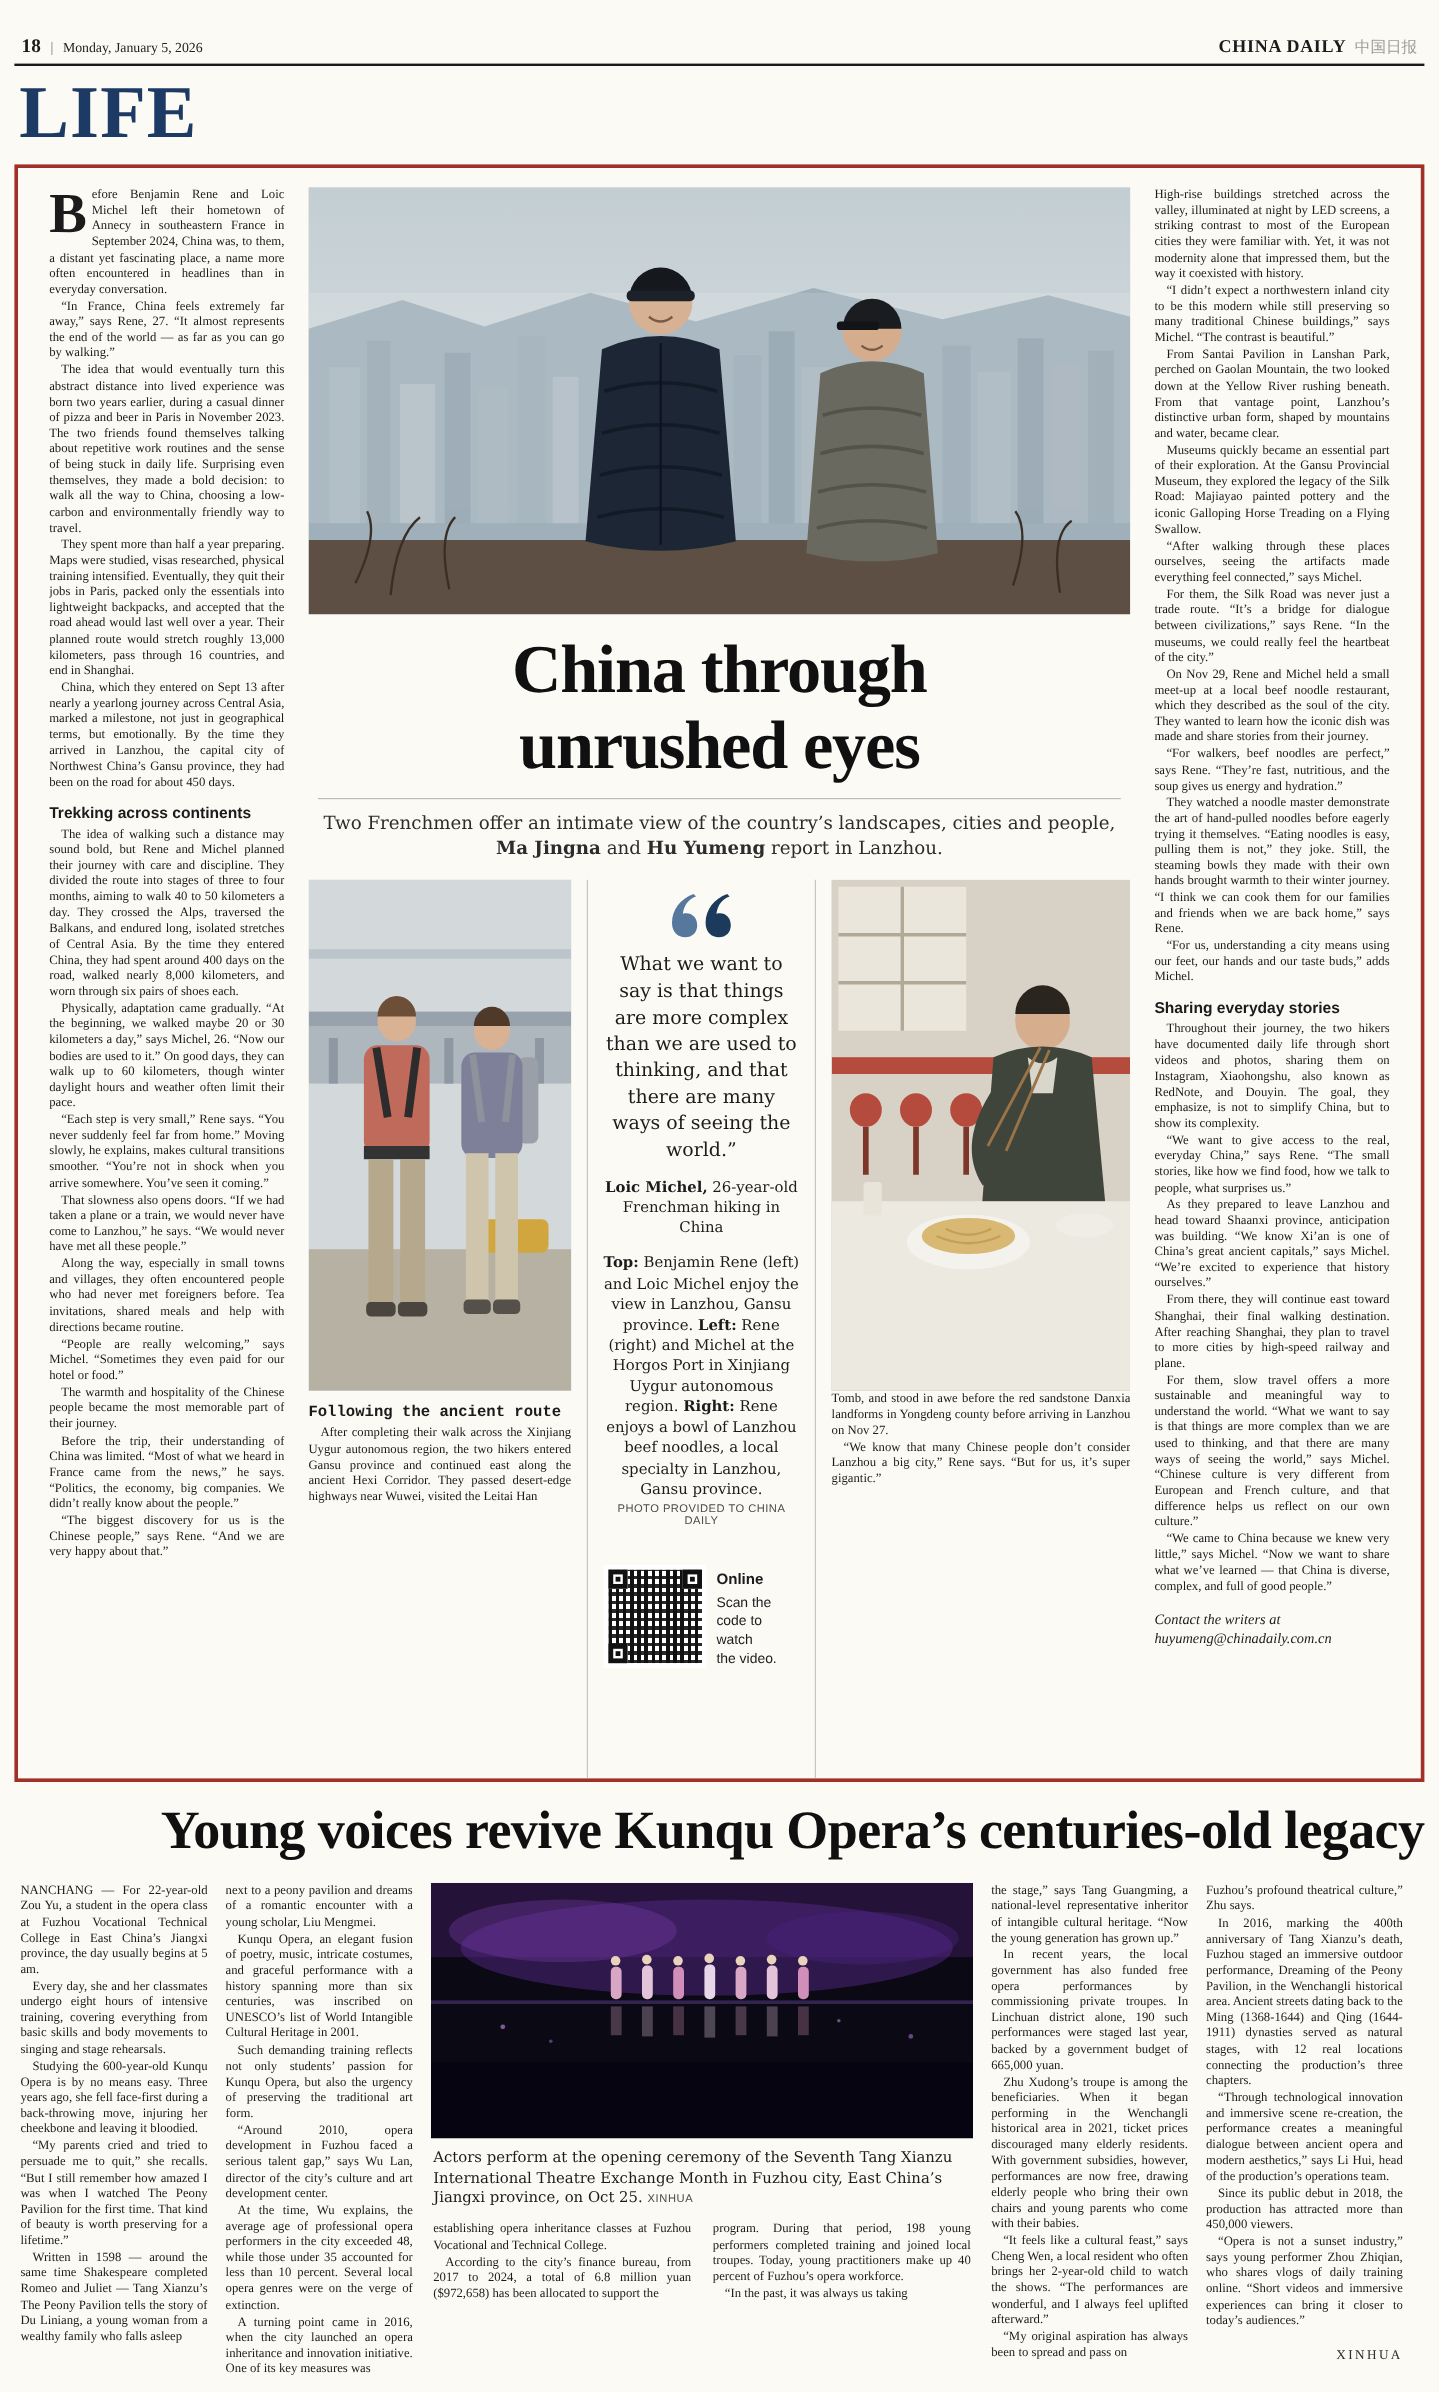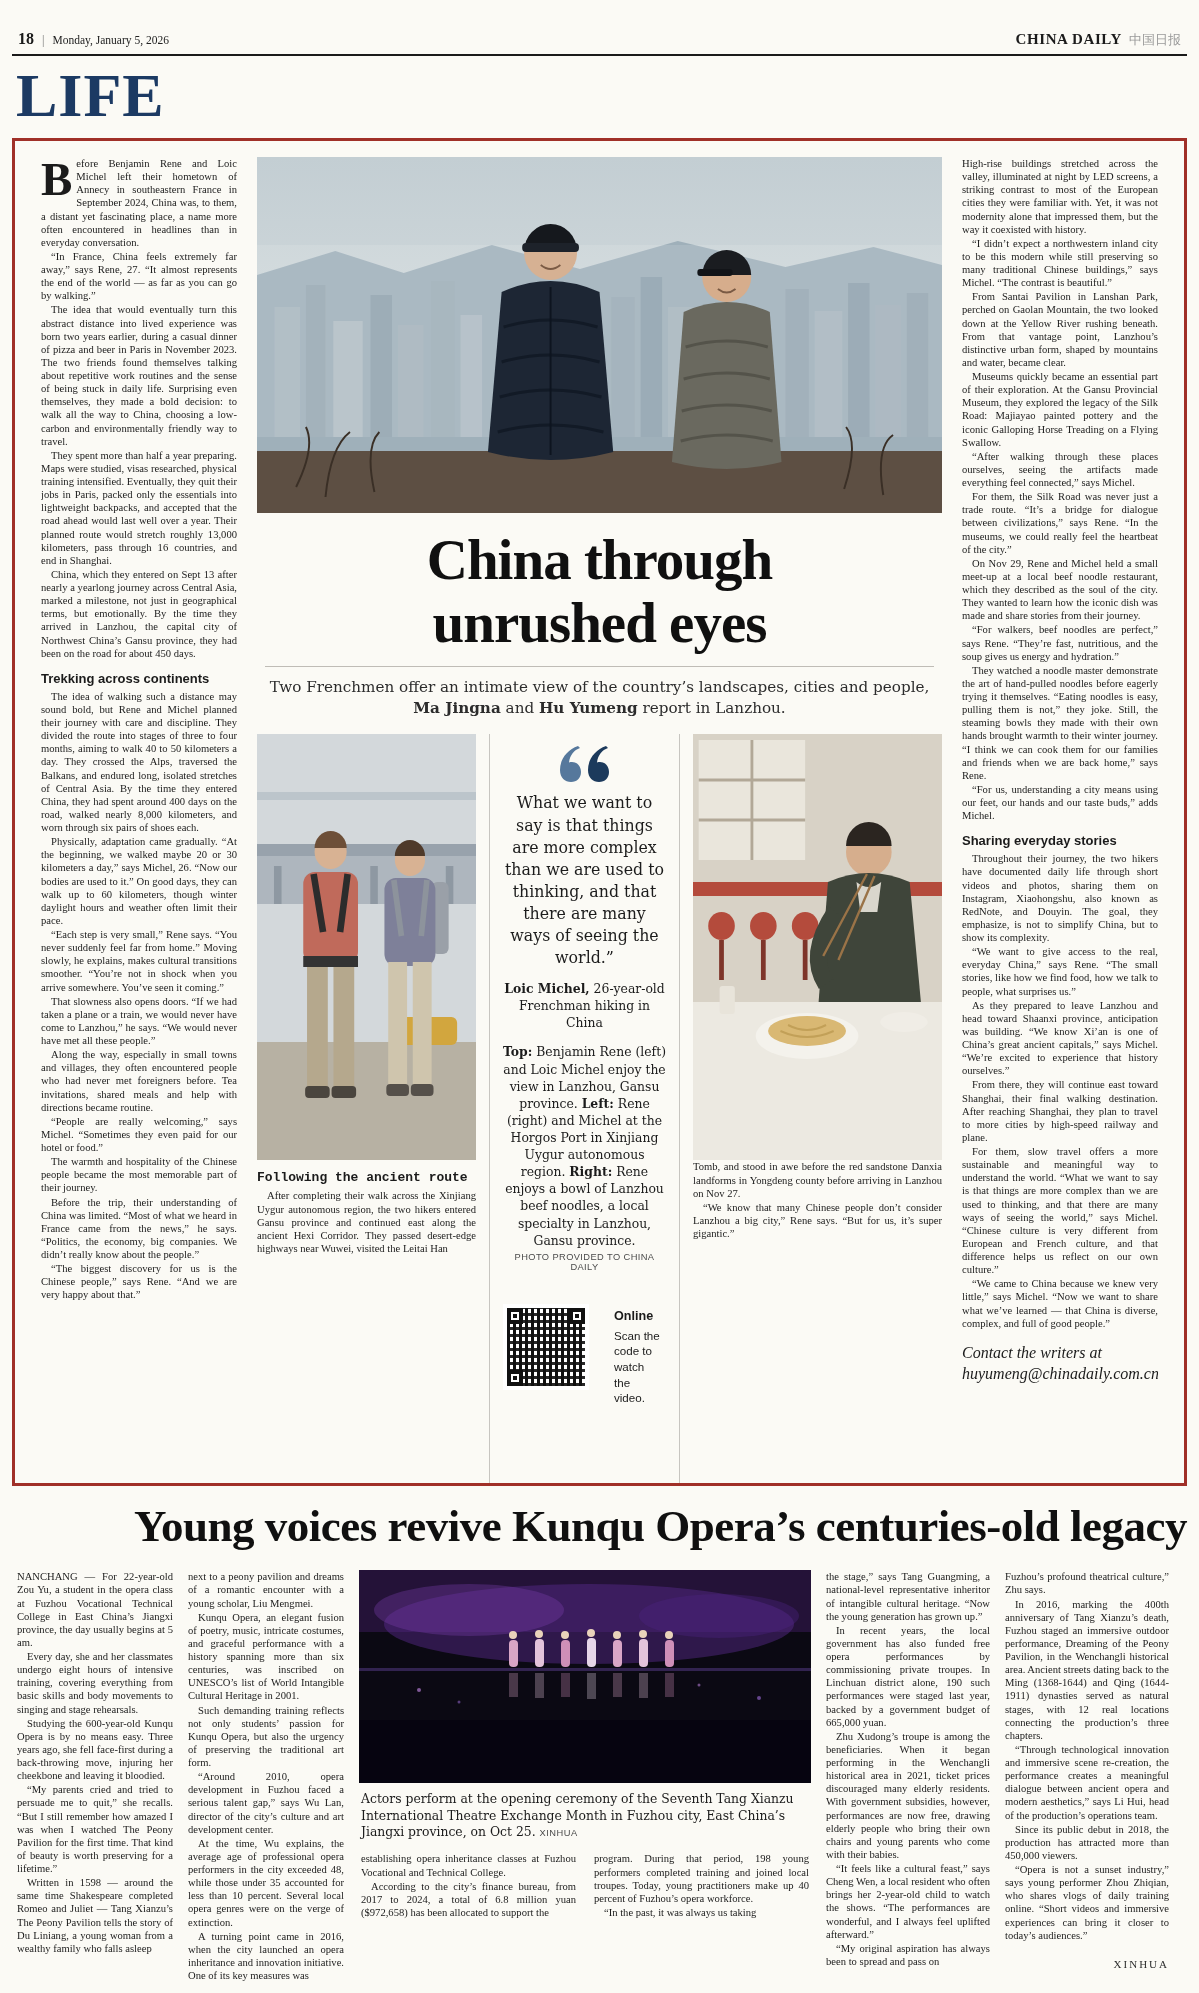--- a/index.html
+++ b/index.html
@@ -26,21 +26,21 @@
             padding:16px 26px 0;display:grid;grid-template-columns:196px 1fr 196px;
             column-gap:20px;overflow:hidden;}
   .col{overflow:hidden;}
   .bodytext p{font-size:10.6px;line-height:1.24;text-align:justify;margin:0 0 1px;
               text-indent:10px;}
   .bodytext p.nodent{text-indent:0;}
   .dropcap{float:left;font-weight:bold;font-size:47px;line-height:.82;
            padding:3px 4px 0 0;}
   .subhead{font-family:"Liberation Sans",sans-serif;font-weight:bold;font-size:13px;
            margin:11px 0 4px;}
-  .contact{font-style:italic;font-size:16px;line-height:1.35;margin-top:12px;}
+  .contact{font-style:italic;font-size:12px;line-height:1.35;margin-top:12px;}
 
   
   .center-col{display:flex;flex-direction:column;overflow:hidden;}
   .photo{overflow:hidden;background:#ccc;}
   .photo svg{display:block;width:100%;height:100%;}
   .photo-top{height:356px;}
   .headline{text-align:center;font-weight:bold;font-size:57px;line-height:1.1;
             letter-spacing:-1px;color:#101010;margin:16px 0 12px;}
   .deck-rule{border-top:1px solid #bfbcb6;margin:0 8px 10px;}
   .deck{text-align:center;font-family:"DejaVu Serif",serif;font-size:15.2px;
@@ -62,21 +62,21 @@
               text-align:center;color:#1c1c1c;}
   .quote-attr{text-align:center;font-family:"DejaVu Serif",serif;font-size:12.4px;
               line-height:1.35;margin-top:12px;}
   .quote-attr b{font-weight:bold;}
   .cap{text-align:center;font-family:"DejaVu Serif",serif;font-size:12.4px;
        line-height:1.38;margin-top:12px;}
   .cap b{font-weight:bold;}
   .cap-credit{text-align:center;font-family:"Liberation Sans",sans-serif;
               font-size:9.3px;color:#4b4b4b;letter-spacing:.4px;margin-top:3px;}
 
-  .online{display:flex;gap:29px;margin:36px 4px 0;align-items:flex-start;}
+  .online{display:flex;gap:12px;margin:36px 4px 0;align-items:flex-start;}
   .qr{width:78px;height:78px;background:
         repeating-linear-gradient(0deg,rgba(17,17,17,.9) 0 3px,transparent 3px 7px),
         repeating-linear-gradient(90deg,#111 0 3px,#fff 3px 6px);
       position:relative;flex:0 0 auto;outline:4px solid #fff;}
   .qr-f{position:absolute;width:16px;height:16px;background:#fff;
         border:4px solid #111;box-sizing:border-box;}
   .qr-f::after{content:"";position:absolute;left:2px;top:2px;width:4px;height:4px;background:#111;}
   .qr-f.tl{left:0;top:0;} .qr-f.tr{right:0;top:0;} .qr-f.bl{left:0;bottom:0;}
   .online-text{font-family:"Liberation Sans",sans-serif;font-size:11.6px;line-height:1.35;}
   .online-label{font-weight:bold;font-size:12.6px;margin-bottom:3px;}

